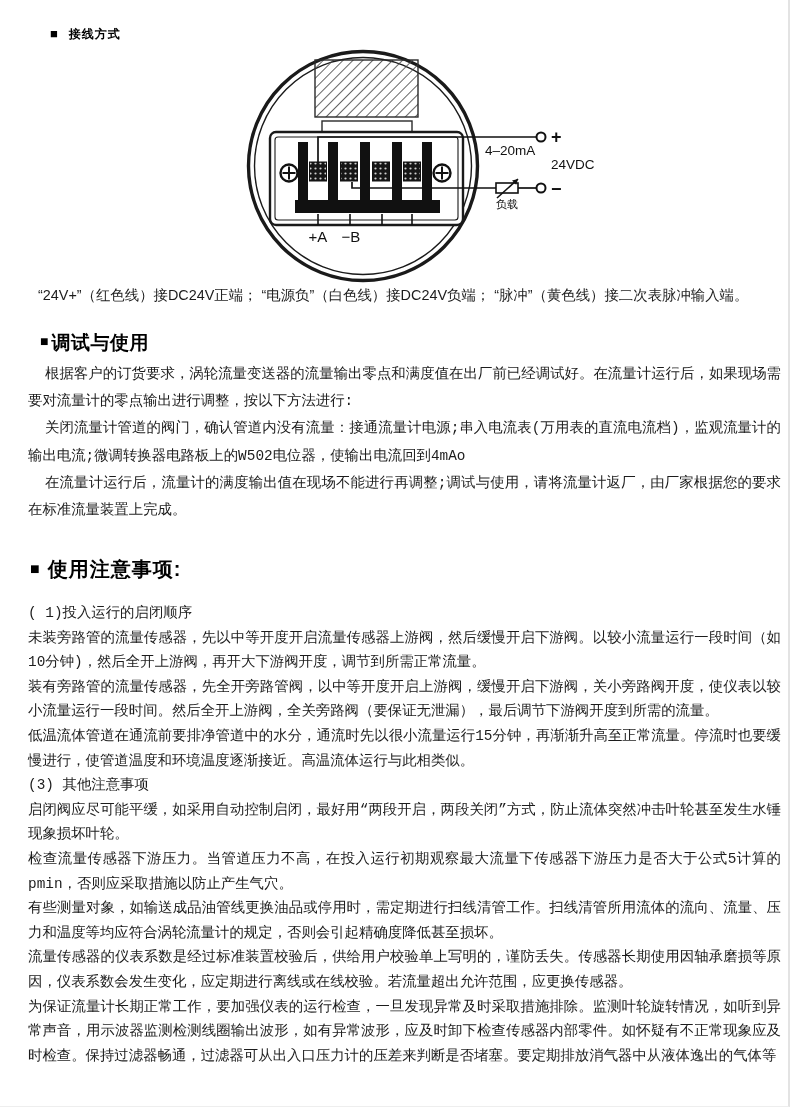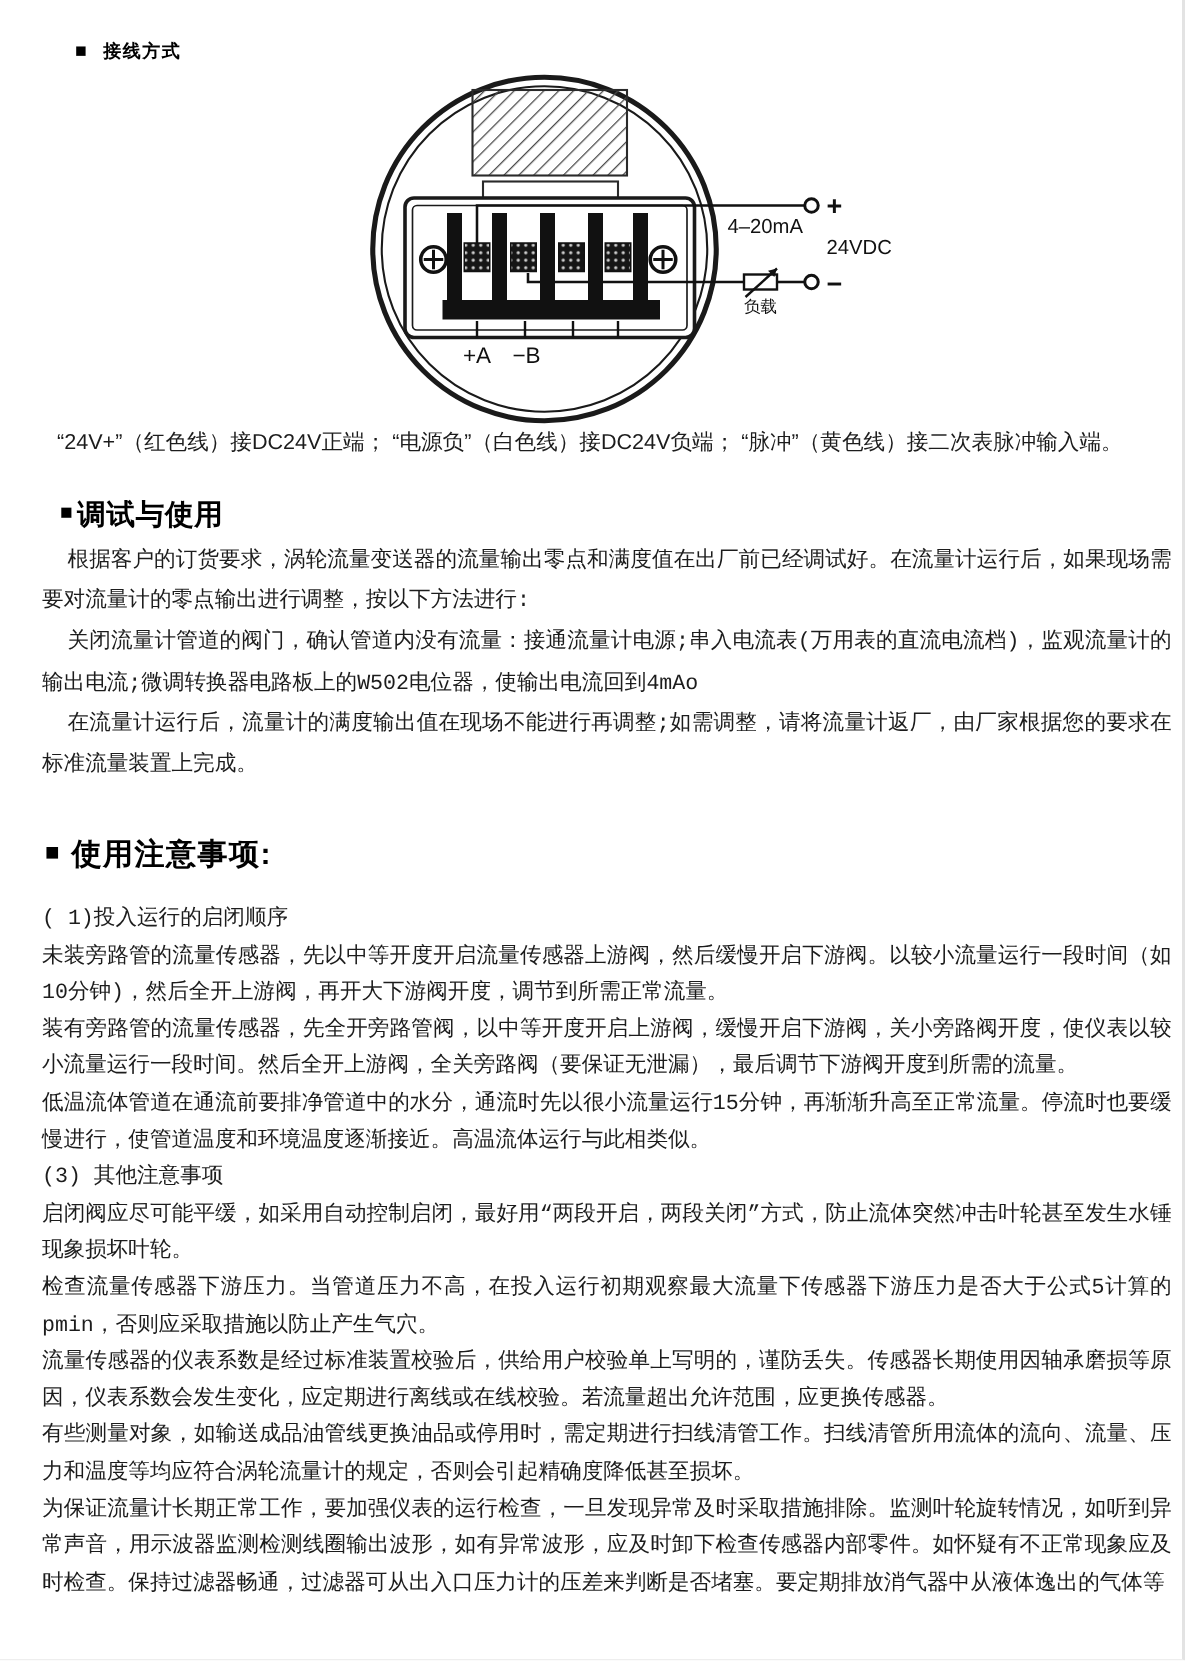--- a/index.html
+++ b/index.html
@@ -115,34 +115,34 @@
   <p class="abs wiring-note" style="left:38px;top:285px;width:748px;">“24V+”（红色线）接DC24V正端； “电源负”（白色线）接DC24V负端； “脉冲”（黄色线）接二次表脉冲输入端。</p>
 
   <div class="abs h-row h2-row" style="left:40px;top:330px;">
     <span class="sq">■</span>
     <span class="txt">调试与使用</span>
   </div>
 
   <div class="abs body debug-body" style="left:28px;top:361px;">
     <p>根据客户的订货要求，涡轮流量变送器的流量输出零点和满度值在出厂前已经调试好。在流量计运行后，如果现场需要对流量计的零点输出进行调整，按以下方法进行:</p>
     <p>关闭流量计管道的阀门，确认管道内没有流量：接通流量计电源;串入电流表(万用表的直流电流档)，监观流量计的输出电流;微调转换器电路板上的W502电位器，使输出电流回到4mAo</p>
-    <p>在流量计运行后，流量计的满度输出值在现场不能进行再调整;如需调整，请将流量计返厂，由厂家根据您的要求在标准流量装置上完成。</p>
+    <p>在流量计运行后，流量计的满度输出值在现场不能进行再调整;调试与使用，请将流量计返厂，由厂家根据您的要求在标准流量装置上完成。</p>
   </div>
 
   <div class="abs h-row h3-row" style="left:30px;top:556px;">
     <span class="sq">■</span>
     <span class="txt">使用注意事项:</span>
   </div>
 
   <div class="abs body prec-body" style="left:28px;top:601px;">
     <p>( 1)投入运行的启闭顺序</p>
     <p>未装旁路管的流量传感器，先以中等开度开启流量传感器上游阀，然后缓慢开启下游阀。以较小流量运行一段时间（如10分钟)，然后全开上游阀，再开大下游阀开度，调节到所需正常流量。</p>
     <p>装有旁路管的流量传感器，先全开旁路管阀，以中等开度开启上游阀，缓慢开启下游阀，关小旁路阀开度，使仪表以较小流量运行一段时间。然后全开上游阀，全关旁路阀（要保证无泄漏），最后调节下游阀开度到所需的流量。</p>
     <p>低温流体管道在通流前要排净管道中的水分，通流时先以很小流量运行15分钟，再渐渐升高至正常流量。停流时也要缓慢进行，使管道温度和环境温度逐渐接近。高温流体运行与此相类似。</p>
     <p>(3) 其他注意事项</p>
     <p>启闭阀应尽可能平缓，如采用自动控制启闭，最好用“两段开启，两段关闭”方式，防止流体突然冲击叶轮甚至发生水锤现象损坏叶轮。</p>
     <p>检查流量传感器下游压力。当管道压力不高，在投入运行初期观察最大流量下传感器下游压力是否大于公式5计算的pmin，否则应采取措施以防止产生气穴。</p>
+    <p>有些测量对象，如输送成品油管线更换油品或停用时，需定期进行扫线清管工作。扫线清管所用流体的流向、流量、压力和温度等均应符合涡轮流量计的规定，否则会引起精确度降低甚至损坏。</p>
     <p>流量传感器的仪表系数是经过标准装置校验后，供给用户校验单上写明的，谨防丢失。传感器长期使用因轴承磨损等原因，仪表系数会发生变化，应定期进行离线或在线校验。若流量超出允许范围，应更换传感器。</p>
-    <p>有些测量对象，如输送成品油管线更换油品或停用时，需定期进行扫线清管工作。扫线清管所用流体的流向、流量、压力和温度等均应符合涡轮流量计的规定，否则会引起精确度降低甚至损坏。</p>
     <p>为保证流量计长期正常工作，要加强仪表的运行检查，一旦发现异常及时采取措施排除。监测叶轮旋转情况，如听到异常声音，用示波器监测检测线圈输出波形，如有异常波形，应及时卸下检查传感器内部零件。如怀疑有不正常现象应及时检查。保持过滤器畅通，过滤器可从出入口压力计的压差来判断是否堵塞。要定期排放消气器中从液体逸出的气体等</p>
   </div>
 
 </div>
 
 </body></html>

